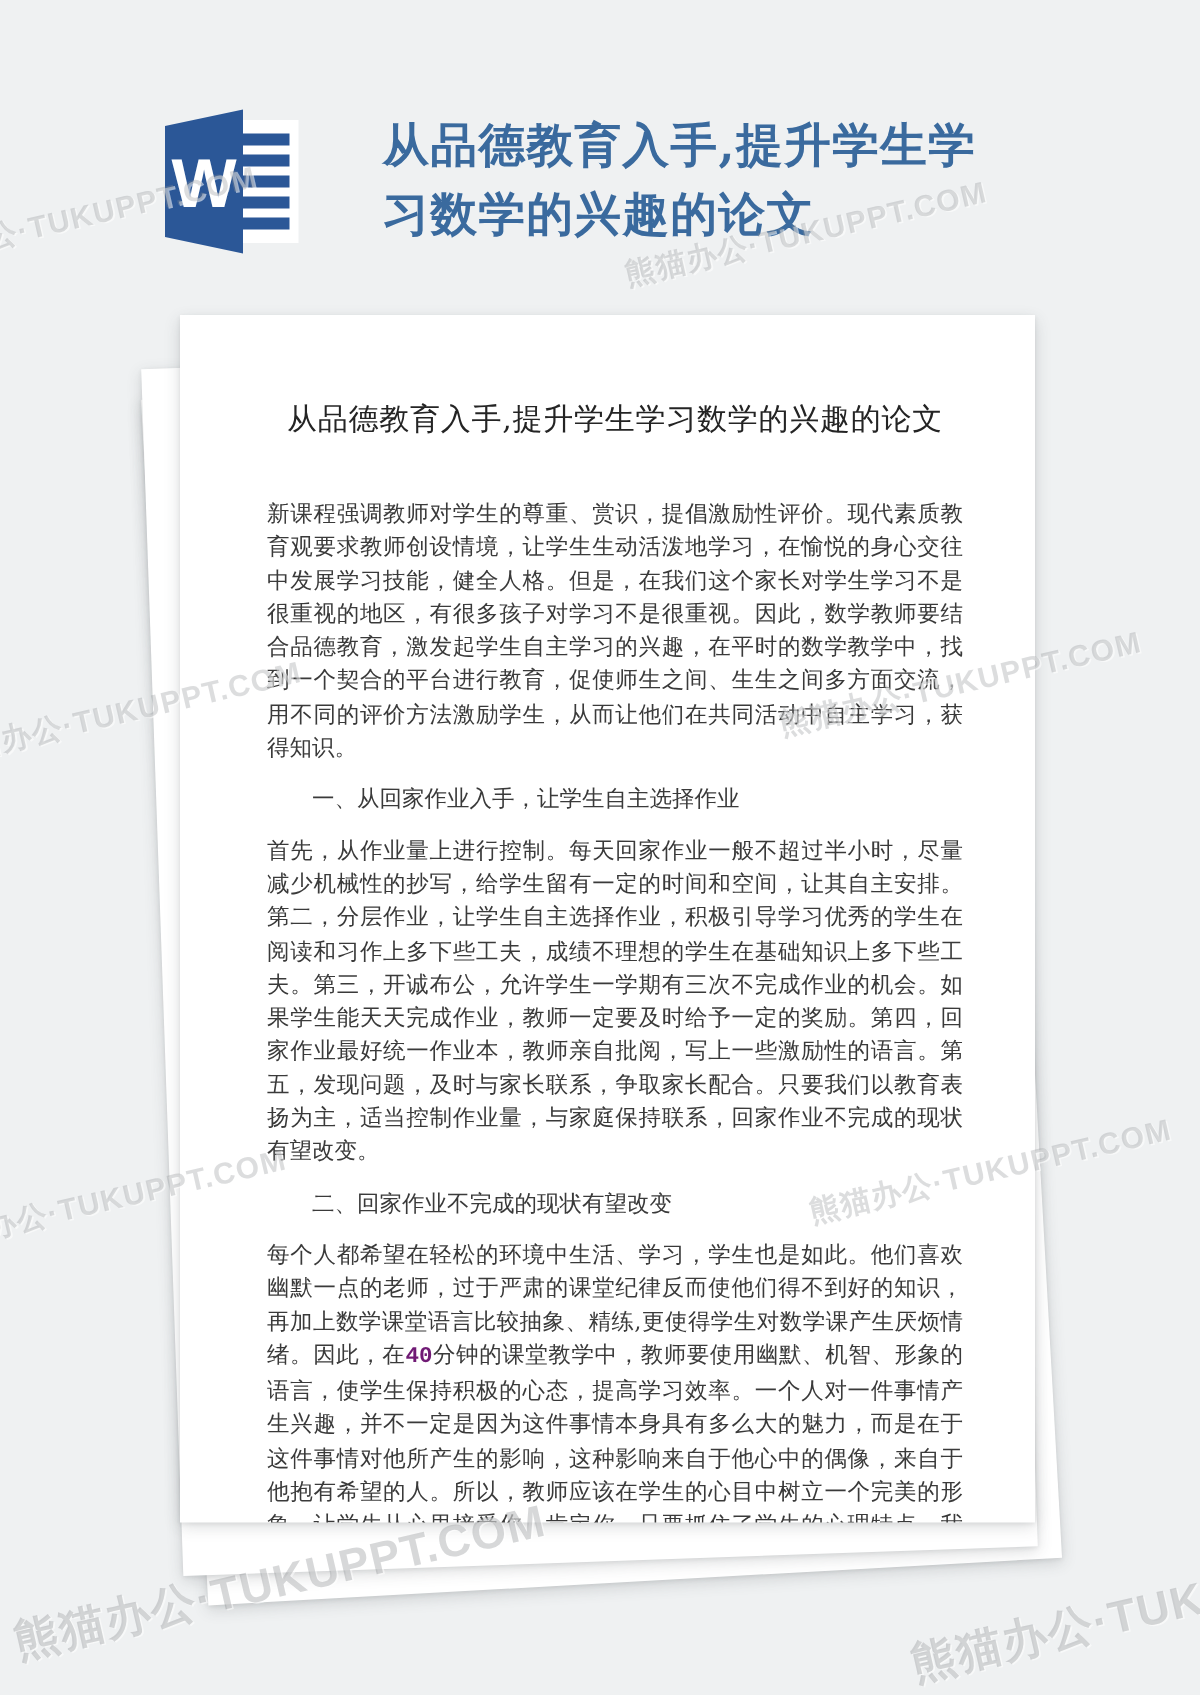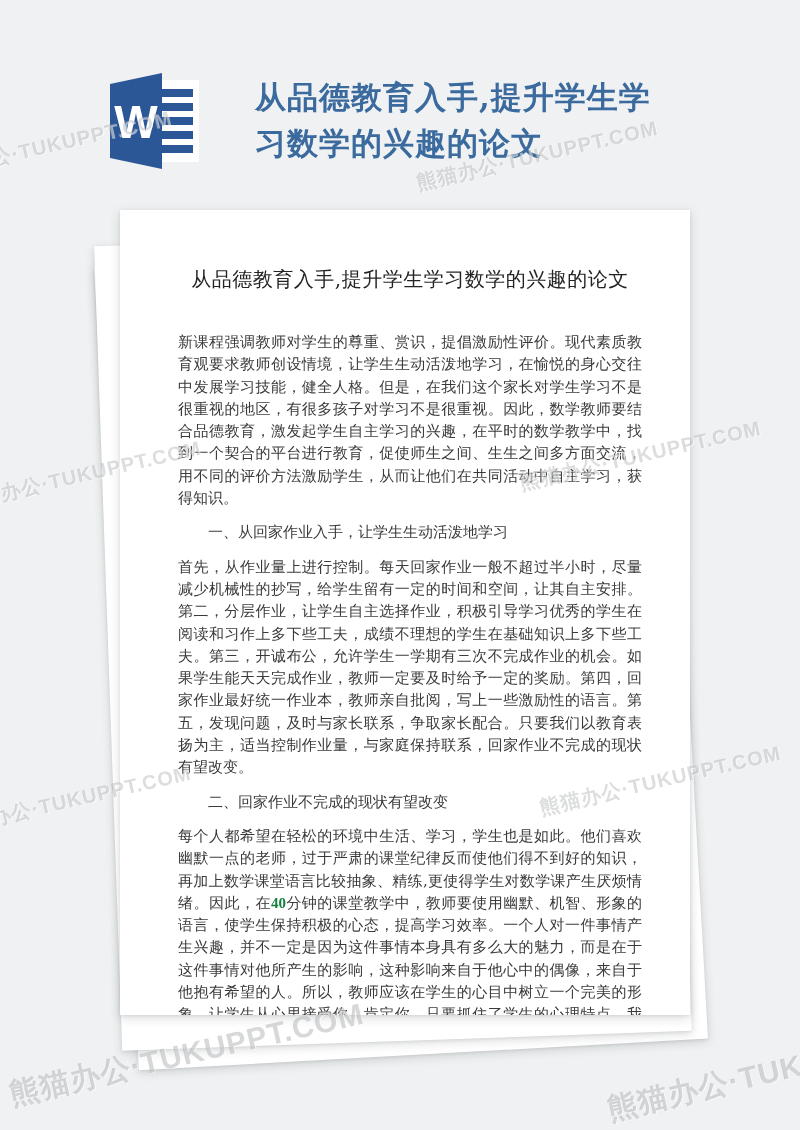--- a/index.html
+++ b/index.html
@@ -43,21 +43,21 @@
     text-align:center;letter-spacing:0.5px;
     margin:0 0 38px 0;
   }
   .doc-body{
     font-family:"DejaVu Serif","Liberation Serif",serif;
     font-size:15px;line-height:22.3px;color:#3a3a3a;
     text-align:justify;
   }
   .doc-body p{margin:12px 0;}
   .doc-body p.heading{text-indent:2em;}
-  .doc-body .bold-num{font-weight:bold;color:#15803d;font-family:Liberation Serif, serif;}
+  .doc-body .bold-num{font-weight:bold;color:#701a75;font-family:Liberation Mono, monospace;}
 
   
   .wm{
     position:absolute;z-index:50;pointer-events:none;
     font-family:"Liberation Sans",sans-serif;font-weight:bold;
     color:rgba(140,143,147,0.30);
     text-shadow:1px 1px 0 rgba(255,255,255,0.55);
     white-space:nowrap;
     transform:rotate(-13deg);transform-origin:left center;
     letter-spacing:1px;
@@ -94,21 +94,21 @@
     <div class="header-title">从品德教育入手,提升学生学习数学的兴趣的论文</div>
   </div>
 
   <div class="sheet sheet-back-b"></div>
   <div class="sheet sheet-back-a"></div>
 
   <div class="sheet sheet-front">
     <h1 class="doc-title">从品德教育入手,提升学生学习数学的兴趣的论文</h1>
     <div class="doc-body">
       <p>新课程强调教师对学生的尊重、赏识，提倡激励性评价。现代素质教育观要求教师创设情境，让学生生动活泼地学习，在愉悦的身心交往中发展学习技能，健全人格。但是，在我们这个家长对学生学习不是很重视的地区，有很多孩子对学习不是很重视。因此，数学教师要结合品德教育，激发起学生自主学习的兴趣，在平时的数学教学中，找到一个契合的平台进行教育，促使师生之间、生生之间多方面交流，用不同的评价方法激励学生，从而让他们在共同活动中自主学习，获得知识。</p>
-      <p class="heading">一、从回家作业入手，让学生生动活泼地学习</p>
+      <p class="heading">一、从回家作业入手，让学生自主选择作业</p>
       <p>首先，从作业量上进行控制。每天回家作业一般不超过半小时，尽量减少机械性的抄写，给学生留有一定的时间和空间，让其自主安排。第二，分层作业，让学生自主选择作业，积极引导学习优秀的学生在阅读和习作上多下些工夫，成绩不理想的学生在基础知识上多下些工夫。第三，开诚布公，允许学生一学期有三次不完成作业的机会。如果学生能天天完成作业，教师一定要及时给予一定的奖励。第四，回家作业最好统一作业本，教师亲自批阅，写上一些激励性的语言。第五，发现问题，及时与家长联系，争取家长配合。只要我们以教育表扬为主，适当控制作业量，与家庭保持联系，回家作业不完成的现状有望改变。</p>
       <p class="heading">二、回家作业不完成的现状有望改变</p>
       <p><span>每个人都希望在轻松的环境中生活、学习，学生也是如此。他们喜欢幽默一点的老师，过于严肃的课堂纪律反而使他们得不到好的知识，再加上数学课堂语言比较抽象、精练,更使得学生对数学课产生厌烦情绪。因此，在</span><span class="bold-num">40</span><span>分钟的课堂教学中，教师要使用幽默、机智、形象的语言，使学生保持积极的心态，提高学习效率。一个人对一件事情产生兴趣，并不一定是因为这件事情本身具有多么大的魅力，而是在于这件事情对他所产生的影响，这种影响来自于他心中的偶像，来自于他抱有希望的人。所以，教师应该在学生的心目中树立一个完美的形象，让学生从心里接受你、肯定你。只要抓住了学生的心理特点，我们的教学工作就会很轻松。</span></p>
 
     </div>
   </div>
 
   <span class="wm wm-s wm1">熊猫办公·TUKUPPT.COM</span>
   <span class="wm wm-s wm2">熊猫办公·TUKUPPT.COM</span>
   <span class="wm wm-s wm3">熊猫办公·TUKUPPT.COM</span>

